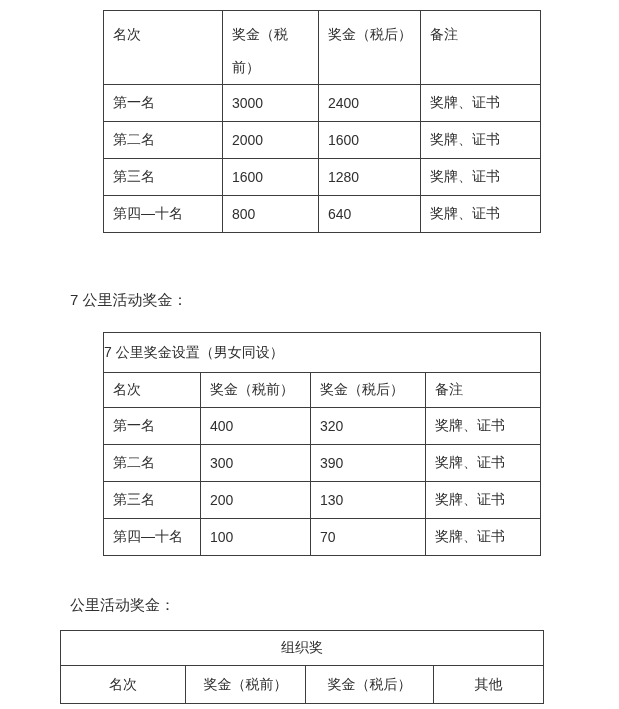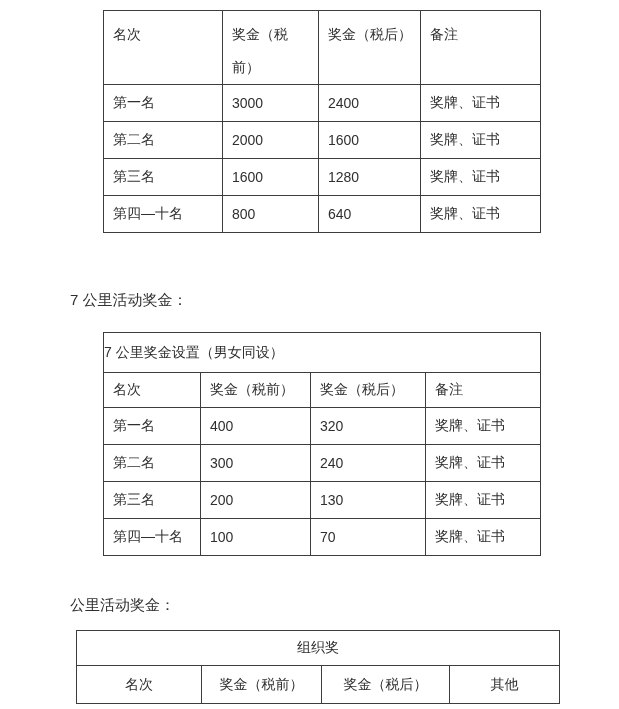--- a/index.html
+++ b/index.html
@@ -60,21 +60,21 @@
     text-align: left;
     padding: 0 4px 0 9px;
   }
   .tbl-7km td {
     height: 37px;
     vertical-align: middle;
     text-align: left;
     padding: 0 4px 0 9px;
   }
   
-  .tbl-org { left: 76px; top: 630px; width: 483px; }
+  .tbl-org { left: 60px; top: 630px; width: 483px; }
   .tbl-org .title-cell {
     height: 35px;
     text-align: center;
     vertical-align: middle;
     padding: 0;
   }
   .tbl-org th {
     height: 38px;
     text-align: center;
     vertical-align: middle;
@@ -158,21 +158,21 @@
     </tr>
     <tr>
       <td>第一名</td>
       <td>400</td>
       <td>320</td>
       <td>奖牌、证书</td>
     </tr>
     <tr>
       <td>第二名</td>
       <td>300</td>
-      <td>240</td>
+      <td>390</td>
       <td>奖牌、证书</td>
     </tr>
     <tr>
       <td>第三名</td>
       <td>200</td>
       <td>130</td>
       <td>奖牌、证书</td>
     </tr>
     <tr>
       <td>第四—十名</td>

